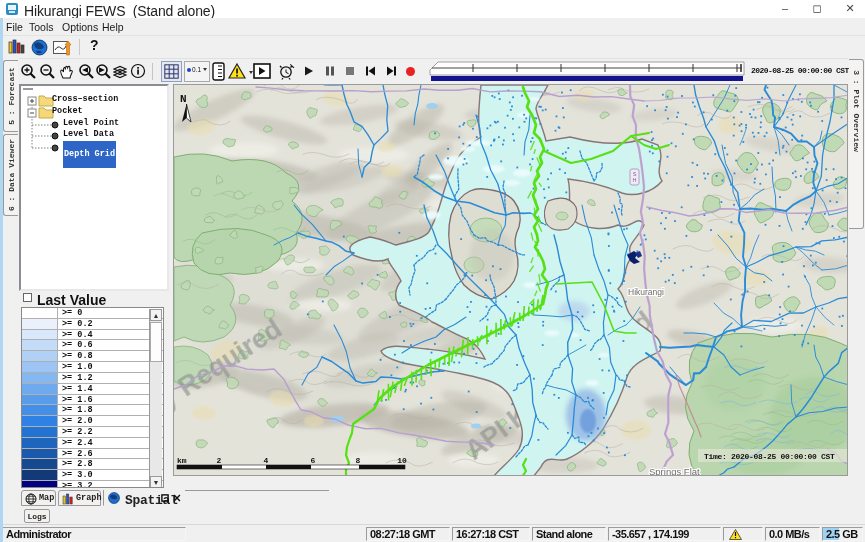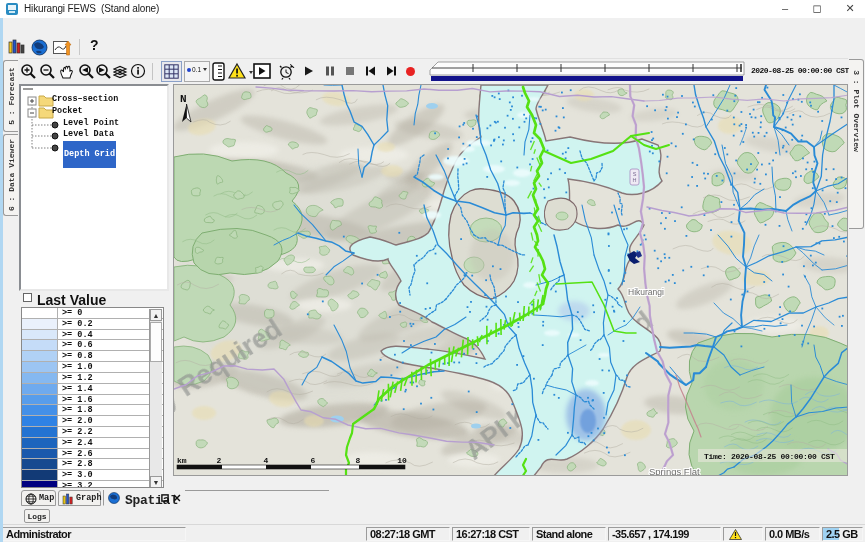--- a/index.html
+++ b/index.html
@@ -3,21 +3,21 @@
 * { margin:0; padding:0; box-sizing:border-box; }
 html,body { width:865px; height:542px; overflow:hidden; background:#f0f0f0;
   font-family:"Liberation Sans",sans-serif; }
 .abs { position:absolute; }
 #win { position:relative; width:865px; height:542px; }
 
 #title { left:0; top:0; width:865px; height:18px; background:#ffffff; }
 #appicon { left:6px; top:3px; width:12px; height:12px; background:#2a8cc2; border-radius:2px; }
 #appicon:before { content:""; position:absolute; left:2px; top:2px; width:8px; height:5px; background:#e8f4fa; }
 #appicon:after { content:""; position:absolute; left:3px; top:8px; width:6px; height:2px; background:#d0eaf5; }
-#ttext { left:24px; top:2.5px; font-size:10px; color:#222; letter-spacing:-0.15px;}
+#ttext { left:24px; top:2.5px; font-size:14px; color:#222; letter-spacing:-0.15px;}
 .wc { top:0px; width:30px; height:17px; color:#444; text-align:center; font-size:11px; line-height:16px; }
 
 #menu { left:0; top:18px; width:865px; height:18px; background:#f0f0f0; border-bottom:1px solid #e2e2e2;}
 .mi { position:absolute; top:3px; font-size:10.5px; color:#1a1a1a; }
 
 #tb1 { left:0; top:37px; width:865px; height:21px; background:#f0f0f0; }
 
 #tb2 { left:0; top:58px; width:848px; height:26px; background:#f0f0f0; border-top:1px solid #e0e0e0; }
 
 #lstrip { left:0; top:58px; width:19px; height:466px; background:#f0f0f0; }
@@ -51,20 +51,26 @@
 .icon { position:absolute; }
 </style></head>
 <body>
 <div id="win">
 <div class="abs" id="title"></div>
 <div class="abs" id="appicon"></div>
 <div class="abs" id="ttext">Hikurangi FEWS&nbsp; (Stand alone)</div>
 <div class="abs wc" style="left:770px;">–</div>
 <div class="abs wc" style="left:802px;">◻</div>
 <div class="abs wc" style="left:835px;">✕</div>
+<div class="abs" id="menu">
+ <span class="mi" style="left:6px;">File</span>
+ <span class="mi" style="left:29px;">Tools</span>
+ <span class="mi" style="left:62px;">Options</span>
+ <span class="mi" style="left:102px;">Help</span>
+</div>
 <div class="abs" id="tb1">
 <svg class="icon" style="left:8px; top:2px;" width="17" height="17" viewBox="0 0 17 17">
  <rect x="1" y="3" width="3" height="11" fill="#f5c518" stroke="#333" stroke-width="0.7"></rect>
  <rect x="5" y="1" width="3" height="13" fill="#2255cc" stroke="#333" stroke-width="0.7"></rect>
  <rect x="9" y="4" width="3" height="10" fill="#cc2222" stroke="#333" stroke-width="0.7"></rect>
  <rect x="13" y="6" width="3" height="8" fill="#444" stroke="#333" stroke-width="0.7"></rect>
 </svg>
 <svg class="icon" style="left:31px; top:2px;" width="17" height="17" viewBox="0 0 17 17">
  <circle cx="8.5" cy="8.5" r="7.5" fill="#1a6fd4"></circle>
  <path d="M 3,5 Q 6,2 9,4 Q 12,5 13,8 Q 11,11 8,10 Q 4,10 3,5" fill="#123c7a"></path>

